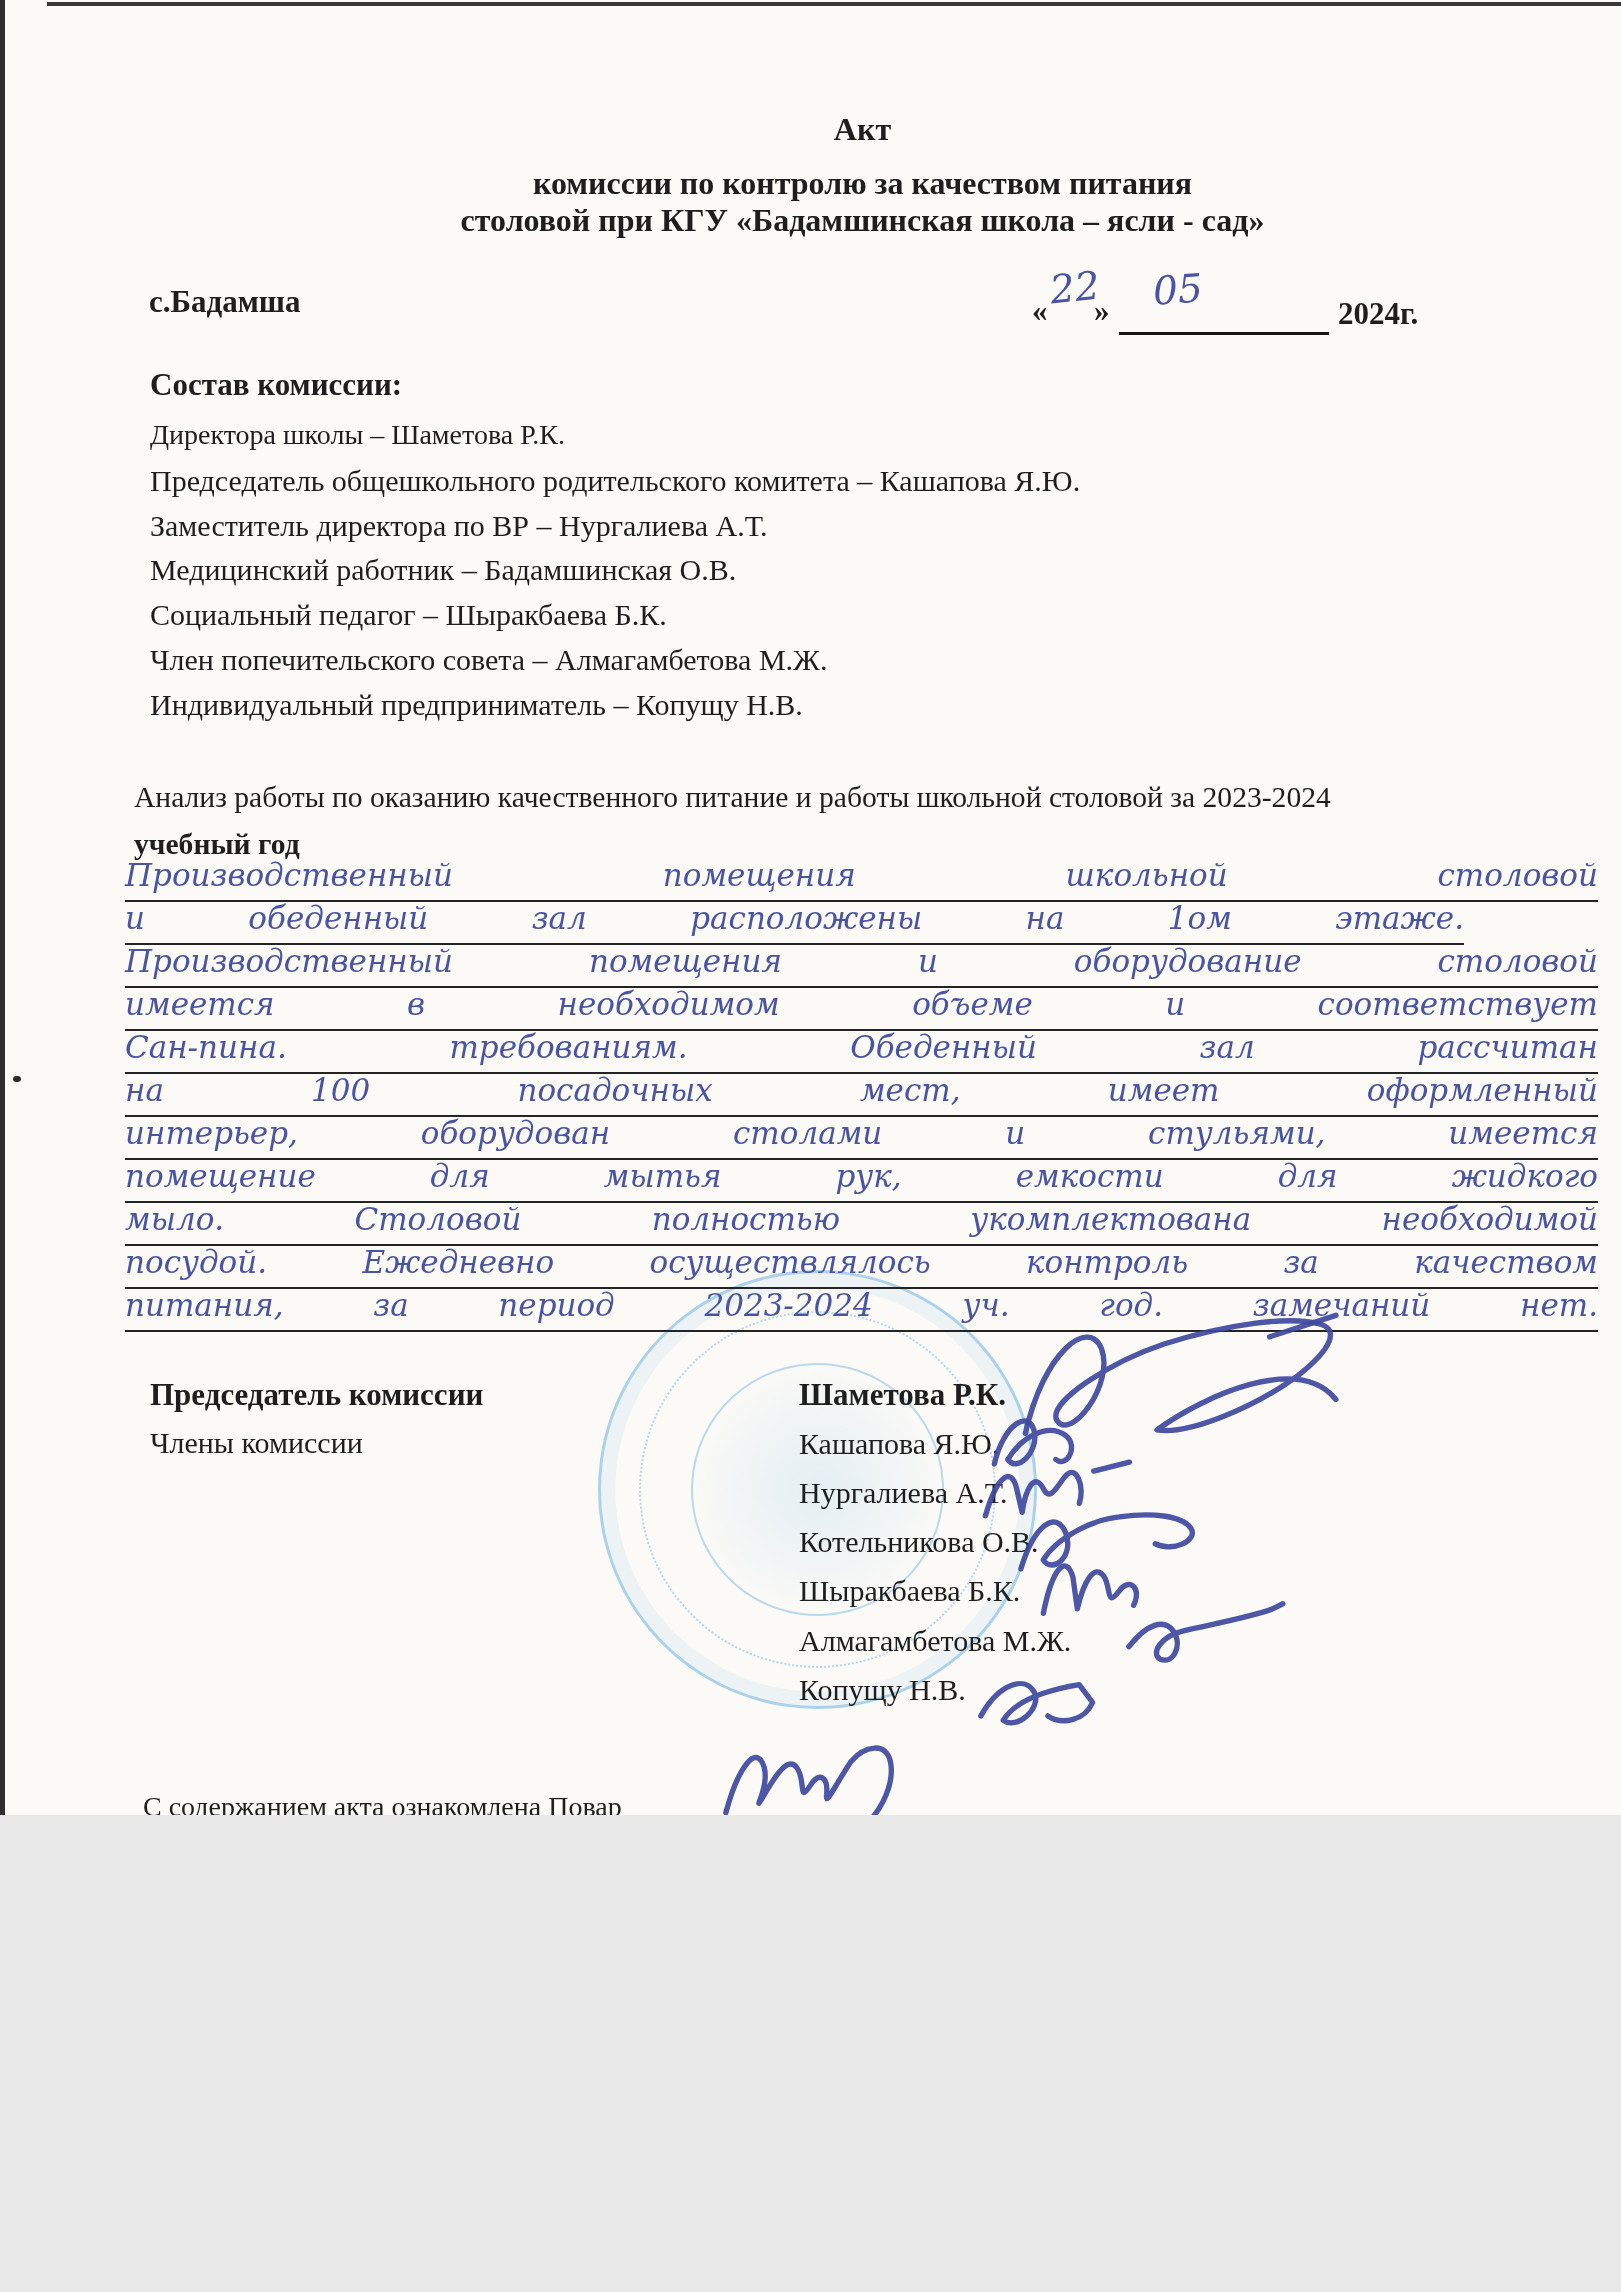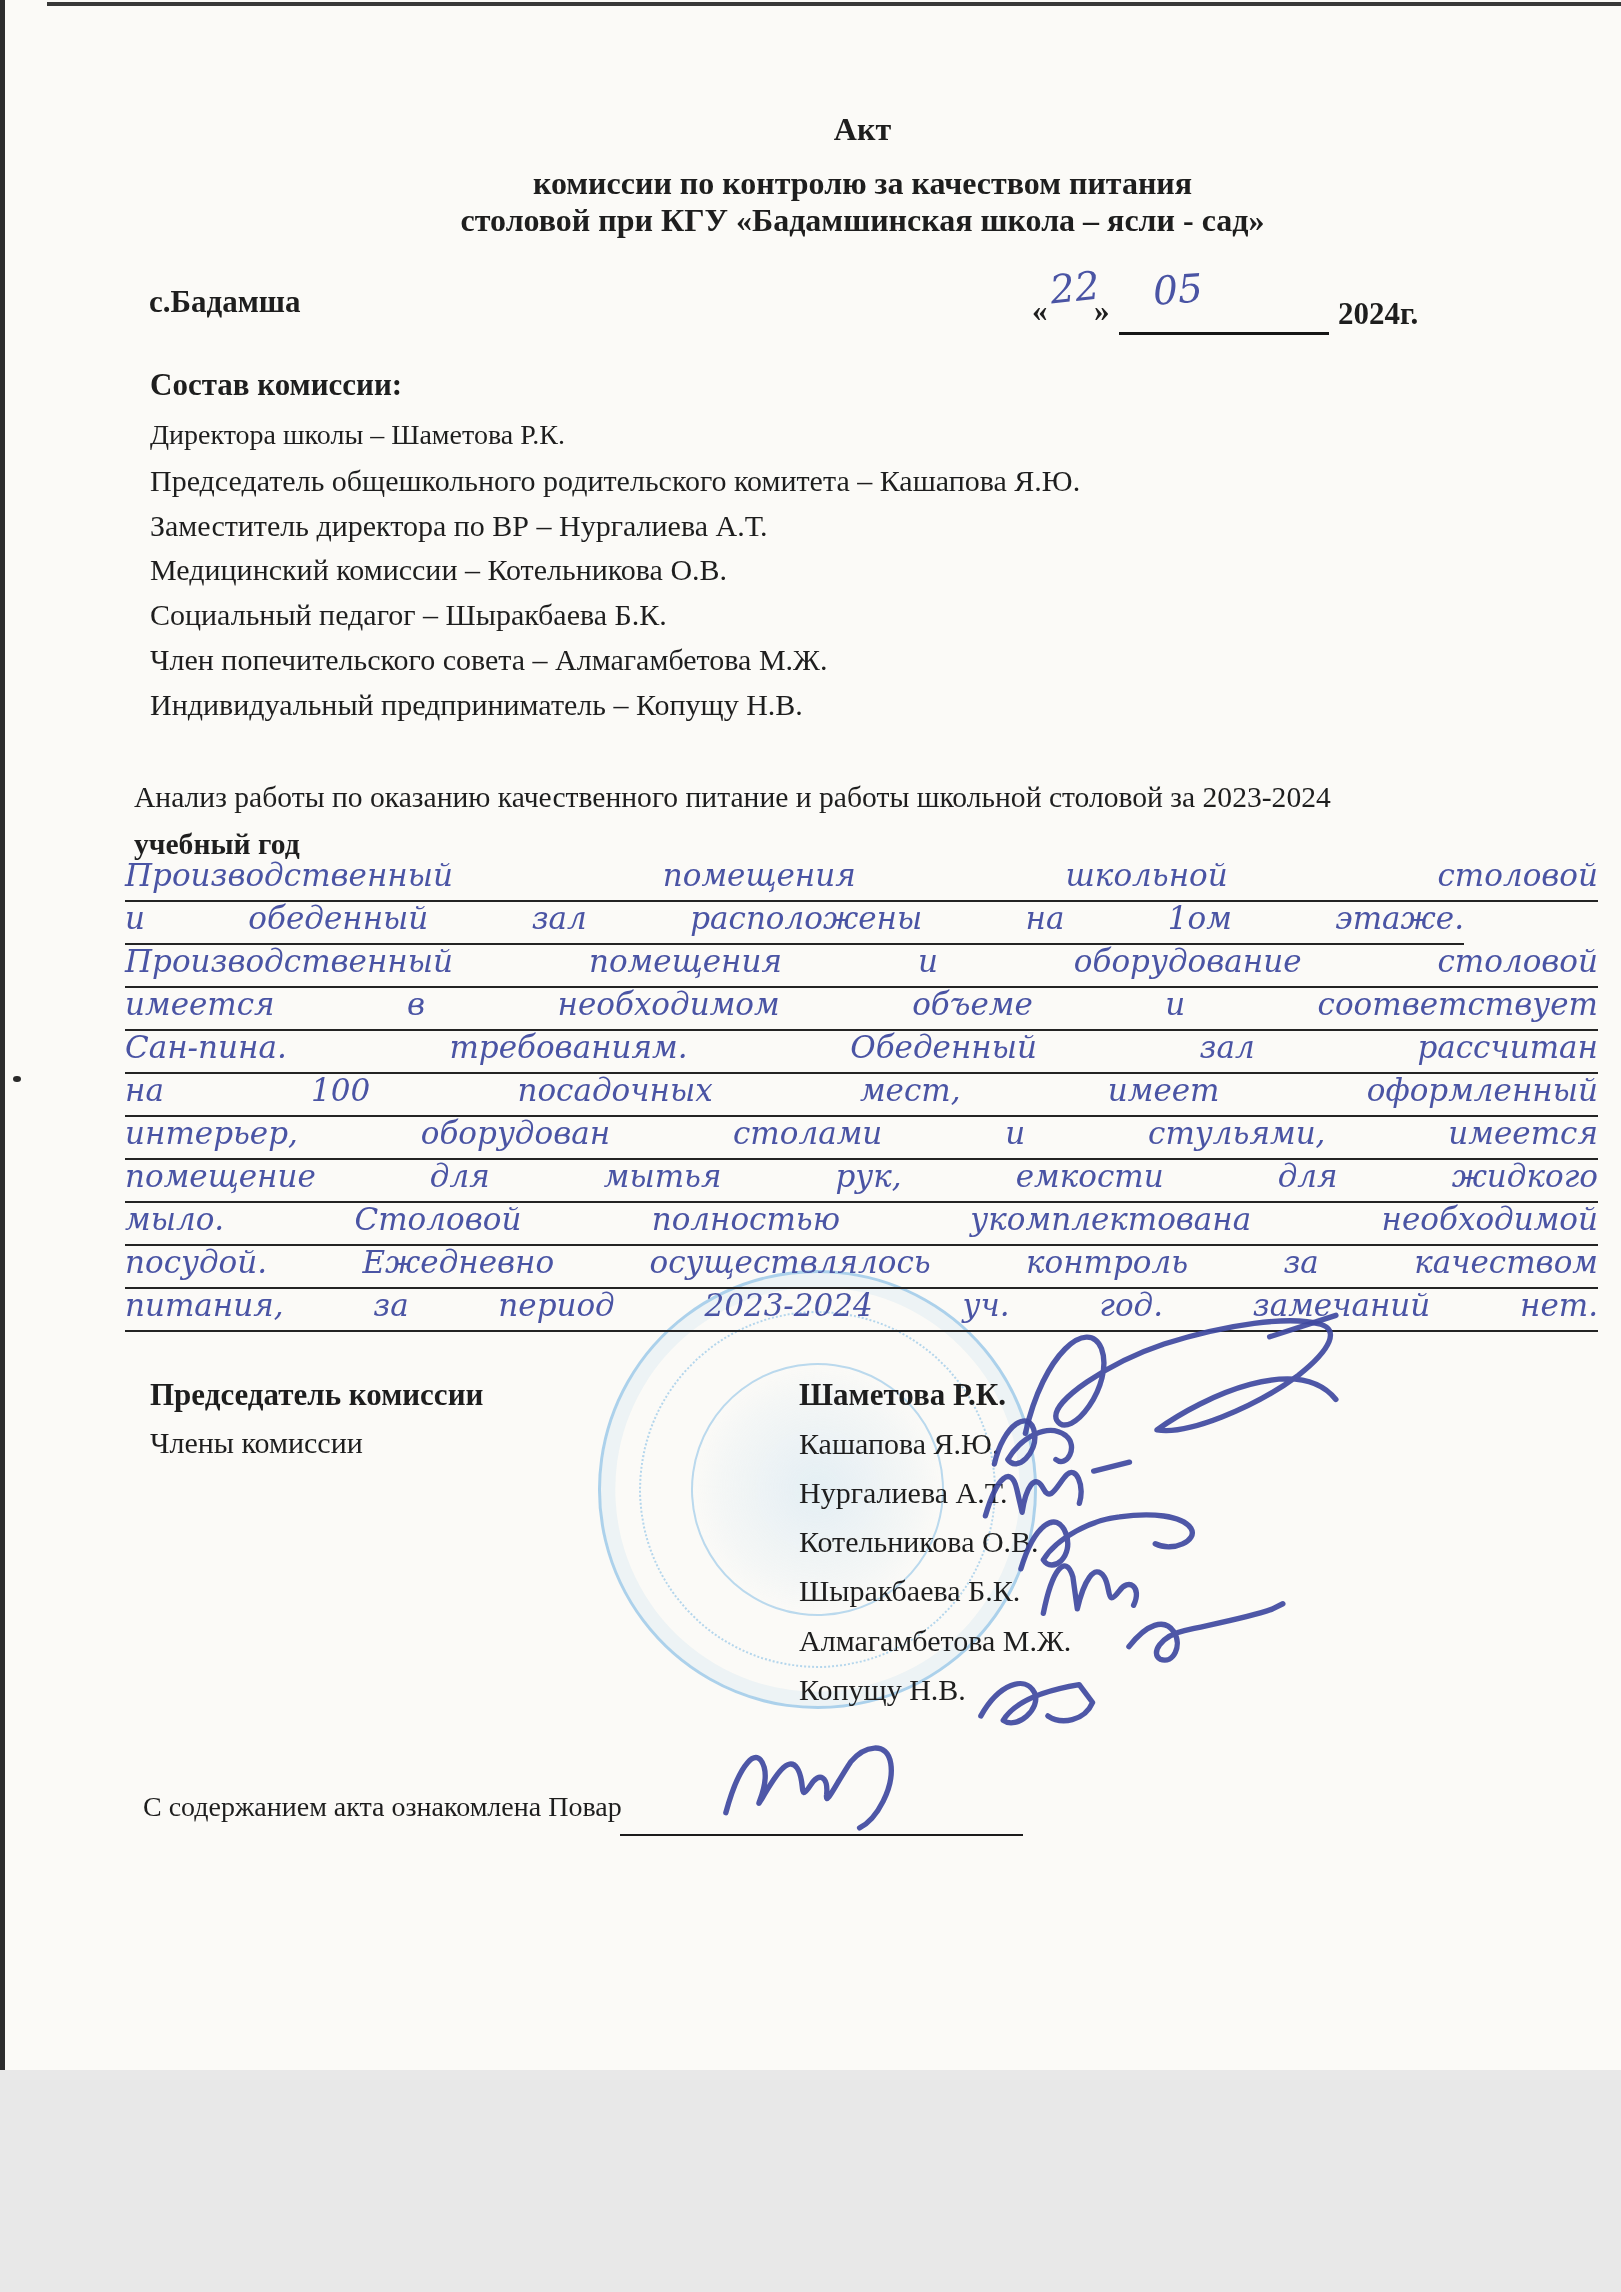--- a/index.html
+++ b/index.html
@@ -1,16 +1,16 @@
 <!DOCTYPE html>
 <html style="font-size:14.3px"><head>
 <meta charset="utf-8">
 <style>
   html,body{margin:0;padding:0;background:#e8e8e8;}
-  .page{position:relative;width:1622px;height:2070px;background:#fbfaf7;overflow:hidden;
+  .page{position:relative;width:1622px;height:1815px;background:#fbfaf7;overflow:hidden;
         font-family:"Liberation Serif","DejaVu Serif",serif;color:#1e1e1e;}
   
   .edge-left{position:absolute;left:0;top:0;width:5.4px;height:2293px;background:#2d2d2d;}
   .edge-top{position:absolute;left:47px;top:1.8px;width:1575px;height:4.5px;background:#383838;}
   .speck{position:absolute;width:8px;height:6.3px;border-radius:50%;background:#2a2a2a;}
   
   .printed{position:absolute;white-space:nowrap;}
   .b{font-weight:bold;}
   .title-block{position:absolute;left:103px;width:1519px;text-align:center;font-weight:bold;font-size:32px;}
   .title-line{position:absolute;left:0;width:100%;}
@@ -60,21 +60,21 @@
   <div class="printed b" style="left:1094px;top:293px;font-size:31px;">»</div>
   <div class="month-underline">
     <span class="month-hw hw">05</span>
   </div>
   <div class="printed b" style="left:1338px;top:296px;font-size:31px;">2024г.</div>
 
   <div class="printed b" style="left:150px;top:367px;font-size:31px;">Состав комиссии:</div>
   <div class="printed" style="left:150px;top:419px;font-size:28px;">Директора школы – Шаметова Р.К.</div>
   <div class="printed" style="left:150px;top:464px;font-size:30px;">Председатель общешкольного родительского комитета – Кашапова Я.Ю.</div>
   <div class="printed" style="left:150px;top:509px;font-size:30px;">Заместитель директора по ВР – Нургалиева А.Т.</div>
-  <div class="printed" style="left:150px;top:553px;font-size:30px;">Медицинский комиссии – Котельникова О.В.</div>
+  <div class="printed" style="left:150px;top:553px;font-size:30px;">Медицинский работник – Бадамшинская О.В.</div>
   <div class="printed" style="left:150px;top:643px;font-size:30px;">Член попечительского совета – Алмагамбетова М.Ж.</div>
   <div class="printed" style="left:150px;top:598px;font-size:30px;">Социальный педагог – Шыракбаева Б.К.</div>
   <div class="printed" style="left:150px;top:688px;font-size:30px;">Индивидуальный предприниматель – Копущу Н.В.</div>
 
   <div class="printed" style="left:134px;top:781px;font-size:29.6px;">Анализ работы по оказанию качественного питание и работы школьной столовой за 2023-2024</div>
   <div class="printed" style="left:134px;top:828px;font-size:29.6px;font-weight:bold;">учебный год</div>
 
   <div class="hw-line" style="top:855px;">Производственный помещения школьной столовой</div>
   <div class="hw-line hw-short" style="top:898px;">и обеденный зал расположены на 1ом этаже.</div>
   <div class="hw-line" style="top:941px;">Производственный помещения и оборудование столовой</div>

